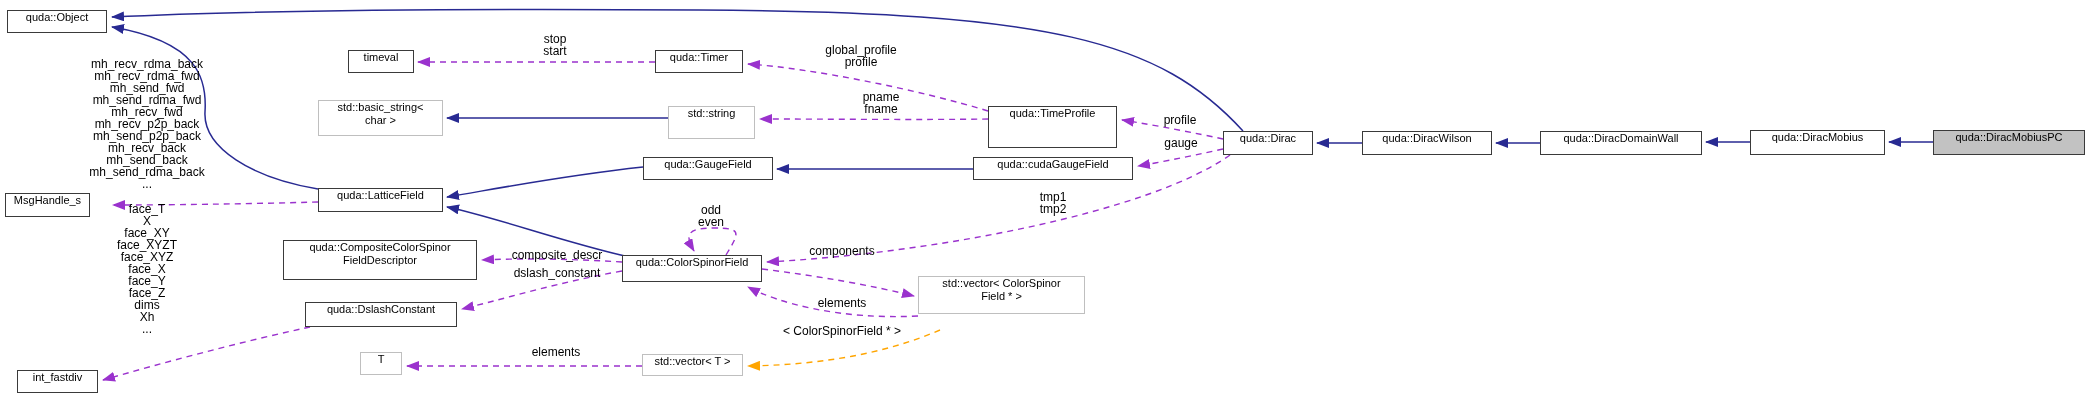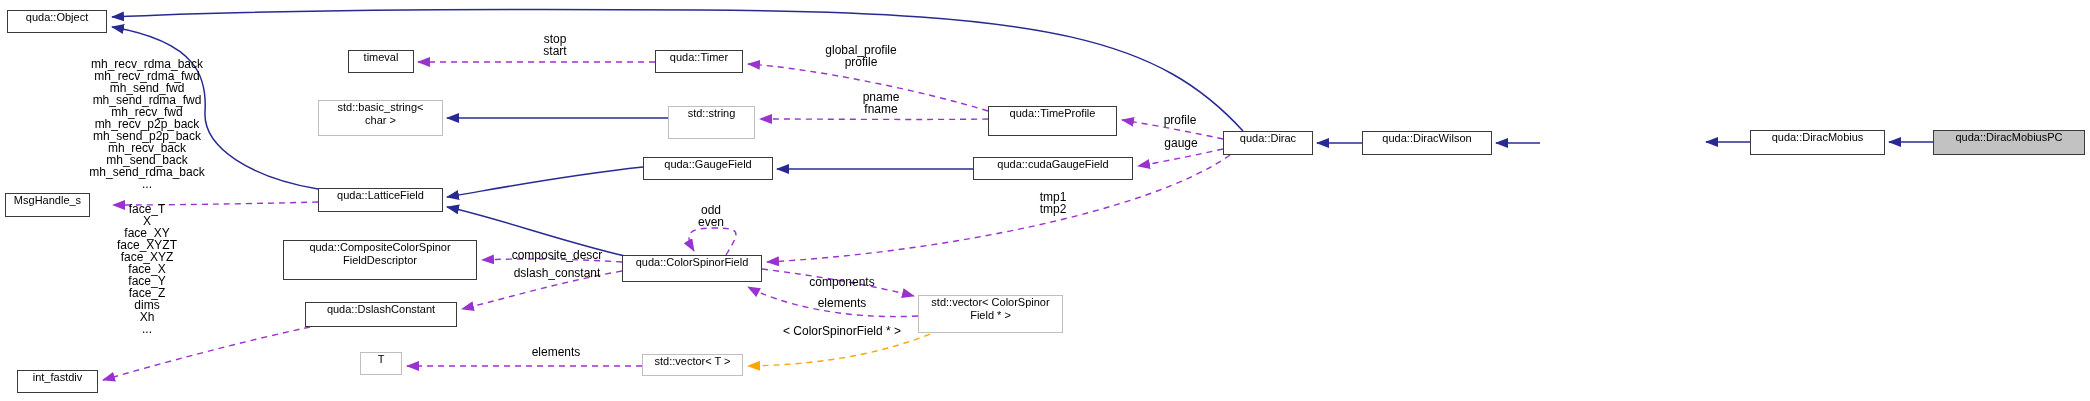--- a/index.html
+++ b/index.html
@@ -89,21 +89,21 @@
   <div class="node" style="left:655px;top:50px;width:88px;height:23px">
       <span>quda::Timer</span>
     </div>
   <div class="node gray" style="left:318px;top:100px;width:125px;height:36px">
       <span>std::basic_string&lt;
 char &gt;</span>
     </div>
   <div class="node gray" style="left:668px;top:106px;width:87px;height:33px">
       <span>std::string</span>
     </div>
-  <div class="node" style="left:988px;top:106px;width:129px;height:30px">
+  <div class="node" style="left:988px;top:106px;width:129px;height:42px">
       <span>quda::TimeProfile</span>
     </div>
   <div class="node" style="left:643px;top:157px;width:130px;height:23px">
       <span>quda::GaugeField</span>
     </div>
   <div class="node" style="left:973px;top:157px;width:160px;height:23px">
       <span>quda::cudaGaugeField</span>
     </div>
   <div class="node" style="left:318px;top:188px;width:125px;height:24px">
       <span>quda::LatticeField</span>
@@ -120,32 +120,35 @@
     </div>
   <div class="node" style="left:622px;top:255px;width:140px;height:27px">
       <span>quda::ColorSpinorField</span>
     </div>
   <div class="node gray" style="left:360px;top:352px;width:42px;height:23px">
       <span>T</span>
     </div>
   <div class="node gray" style="left:642px;top:354px;width:101px;height:22px">
       <span>std::vector&lt; T &gt;</span>
     </div>
-  <div class="node gray" style="left:918px;top:295px;width:145px;height:38px">
+  <div class="node gray" style="left:918px;top:276px;width:167px;height:38px">
       <span>std::vector&lt; ColorSpinor
 Field * &gt;</span>
     </div>
   <div class="node" style="left:17px;top:370px;width:81px;height:23px">
       <span>int_fastdiv</span>
     </div>
   <div class="node" style="left:1223px;top:131px;width:90px;height:24px">
       <span>quda::Dirac</span>
     </div>
   <div class="node" style="left:1362px;top:131px;width:130px;height:24px">
       <span>quda::DiracWilson</span>
+    </div>
+  <div class="node" style="left:1540px;top:131px;width:162px;height:24px">
+      <span>quda::DiracDomainWall</span>
     </div>
   <div class="node current" style="left:1933px;top:130px;width:152px;height:25px">
       <span>quda::DiracMobiusPC</span>
     </div>
   <div class="node" style="left:1750px;top:130px;width:135px;height:25px">
       <span>quda::DiracMobius</span>
     </div>
 
   <div class="edge-label" style="left:555px;top:33px">stop
 start</div>
@@ -174,20 +177,20 @@
 face_XYZT
 face_XYZ
 face_X
 face_Y
 face_Z
 dims
 Xh
 ...</div>
   <div class="edge-label" style="left:557px;top:249px">composite_descr</div>
   <div class="edge-label" style="left:557px;top:267px">dslash_constant</div>
-  <div class="edge-label" style="left:842px;top:276px">components</div>
+  <div class="edge-label" style="left:842px;top:245px">components</div>
   <div class="edge-label" style="left:842px;top:297px">elements</div>
   <div class="edge-label" style="left:556px;top:346px">elements</div>
   <div class="edge-label" style="left:711px;top:204px">odd
 even</div>
   <div class="edge-label" style="left:842px;top:325px">&lt; ColorSpinorField * &gt;</div>
 
 </div>
 
 </body></html>

